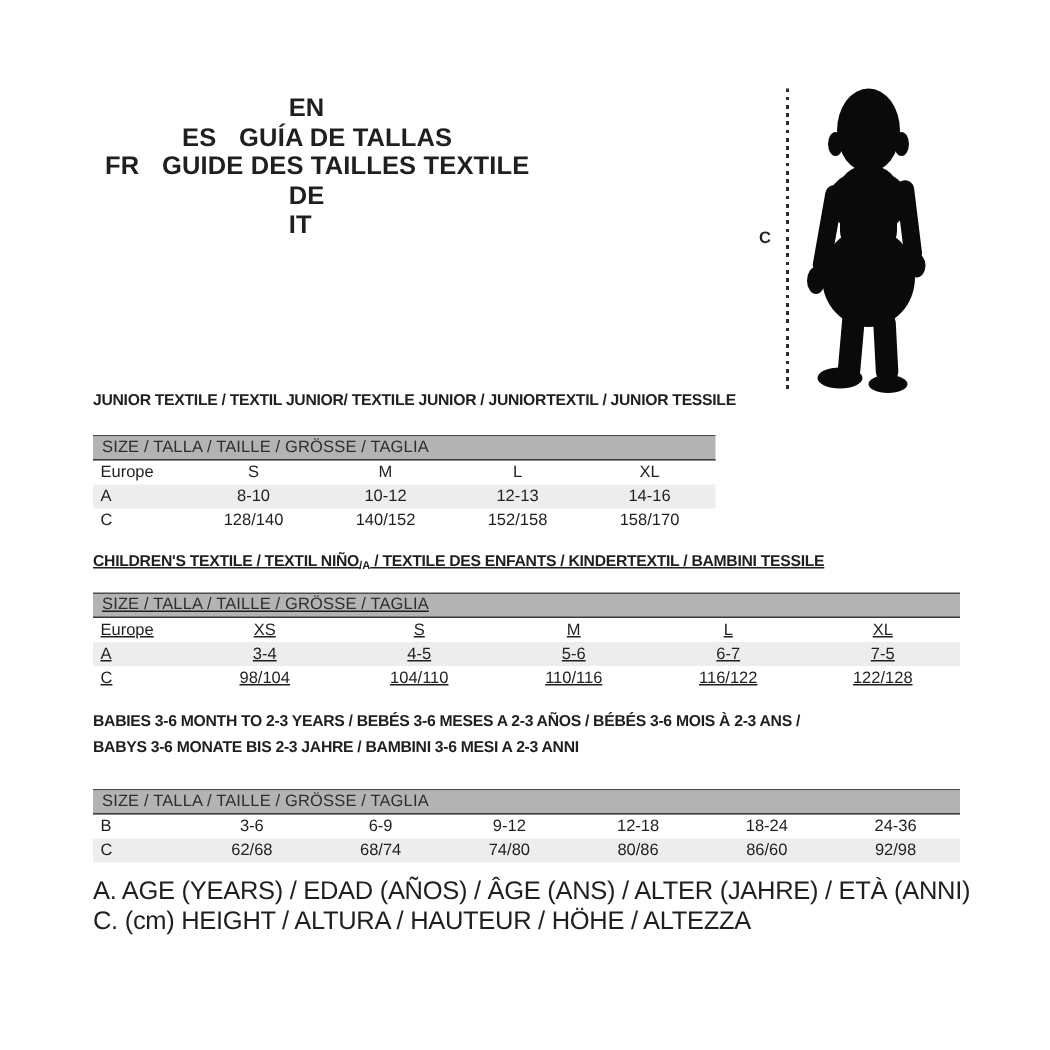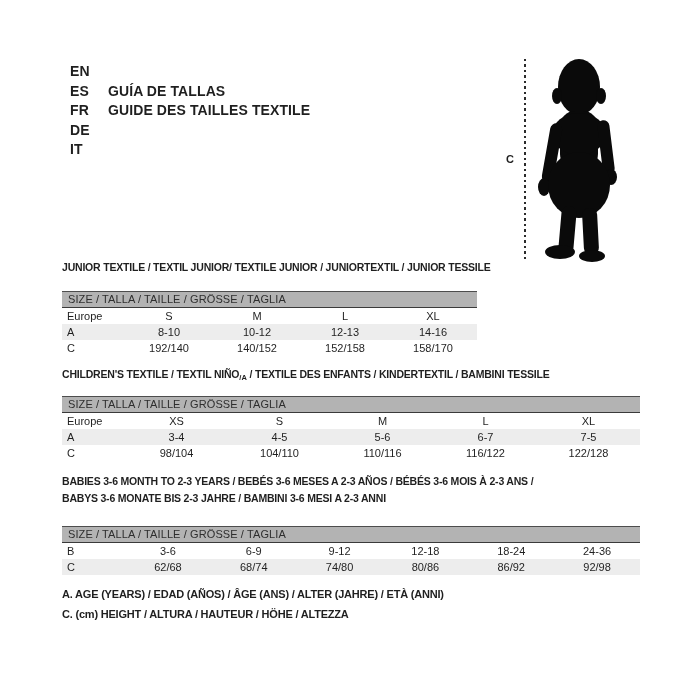--- a/index.html
+++ b/index.html
@@ -8,37 +8,37 @@
     background: #ffffff;
     font-family: "Liberation Sans", sans-serif;
     color: var(--text-color, #1f1f1f);
     position: relative;
     overflow: hidden;
   }
   .page { position: absolute; inset: 0; }
 
   
   .lang-block { position: absolute; left: 70px; top: 62px; }
-  .lang-row { display: flex; font-weight: bold; font-size: 14px; line-height: 19.5px; letter-spacing: 0.1px; }
+  .lang-row { display: flex; font-weight: bold; font-size: 17px; line-height: 19.5px; letter-spacing: 0.1px; justify-content: center; }
   .lang-code { width: 38px; flex: 0 0 38px; }
 
   
   .figure { position: absolute; left: 500px; top: 56px; width: 135px; height: 210px; }
   .c-label { position: absolute; left: 6px; top: 97px; font-size: 11px; font-weight: bold; }
   .dash-line {
     position: absolute; left: 24px; top: 3px; width: 2px; height: 203px;
     background: repeating-linear-gradient(to bottom, #2b2b2b 0 2.5px, transparent 2.5px 5.5px);
   }
   .baby { position: absolute; left: 31px; top: 0; width: 95px; height: 206px; }
   .baby * { fill: var(--silhouette, #0a0a0a); }
 
   
   .sec { position: absolute; left: 62px; }
   .sec1 { top: 262px; width: 415px; }
-  .sec2 { top: 369px; width: 578px; }
+  .sec2 { top: 369px; width: 578px; text-decoration: underline; }
   .sec3 { top: 473px; width: 578px; }
   .sec-title { font-weight: bold; font-size: 10.5px; line-height: 11px; letter-spacing: -0.2px; white-space: nowrap; }
   .sec1 .sec-title { margin-bottom: 15px; }
   .sec2 .sec-title { margin-bottom: 13px; }
   .sec3 .sec-title { line-height: 17px; margin-bottom: 19px; }
   .sub { font-size: 7.5px; vertical-align: -2px; letter-spacing: 0; }
 
   .sizetable { border-top: 1px solid #4d4d4d; width: 100%; }
   .thead {
     background: var(--header-bg, #b3b3b3);
@@ -46,21 +46,21 @@
     font-size: 11px; line-height: 15px; height: 15px;
     padding-left: 6px; color: #2e2e2e; letter-spacing: 0.1px;
   }
   .trow { display: flex; font-size: 11px; line-height: 16px; height: 16px; }
   .trow.shaded { background: var(--alt-row-bg, #ededed); }
   .tcell { flex: 1; text-align: center; white-space: nowrap; }
   .tcell.label { flex: 0 0 58px; text-align: left; padding-left: 5px; }
 
   
   .legend { position: absolute; left: 62px; top: 584px; }
-  .legend-line { font-weight: bold; font-size: 11px; line-height: 20px; letter-spacing: -0.2px; white-space: nowrap; }
+  .legend-line { font-weight: normal; font-size: 17px; line-height: 20px; letter-spacing: -0.2px; white-space: nowrap; }
 </style>
 </head>
 <body style="background: rgb(255, 255, 255);">
 
 <div class="page">
 
   <div class="lang-block">
     <div class="lang-row">
       <span class="lang-code">EN</span>
     </div>
@@ -115,21 +115,21 @@
           </div>
           <div class="trow shaded">
             <div class="tcell label">A</div>
             <div class="tcell">8-10</div>
             <div class="tcell">10-12</div>
             <div class="tcell">12-13</div>
             <div class="tcell">14-16</div>
           </div>
           <div class="trow">
             <div class="tcell label">C</div>
-            <div class="tcell">192/140</div>
+            <div class="tcell">128/140</div>
             <div class="tcell">140/152</div>
             <div class="tcell">152/158</div>
             <div class="tcell">158/170</div>
           </div>
         </div>
     </div>
   </section>
 
   <section class="sec sec2">
     <div class="sec-title"><span>CHILDREN'S TEXTILE / TEXTIL NIÑO</span><span class="sub">/A</span><span> / TEXTILE DES ENFANTS / KINDERTEXTIL / BAMBINI TESSILE</span></div>
@@ -180,21 +180,21 @@
             <div class="tcell">12-18</div>
             <div class="tcell">18-24</div>
             <div class="tcell">24-36</div>
           </div>
           <div class="trow shaded">
             <div class="tcell label">C</div>
             <div class="tcell">62/68</div>
             <div class="tcell">68/74</div>
             <div class="tcell">74/80</div>
             <div class="tcell">80/86</div>
-            <div class="tcell">86/92</div>
+            <div class="tcell">86/60</div>
             <div class="tcell">92/98</div>
           </div>
         </div>
     </div>
   </section>
 
   <div class="legend">
     <div class="legend-line">A. AGE (YEARS) / EDAD (AÑOS) / ÂGE (ANS) / ALTER (JAHRE) / ETÀ (ANNI)</div>
     <div class="legend-line">C. (cm) HEIGHT / ALTURA / HAUTEUR / HÖHE / ALTEZZA</div>
   </div>

